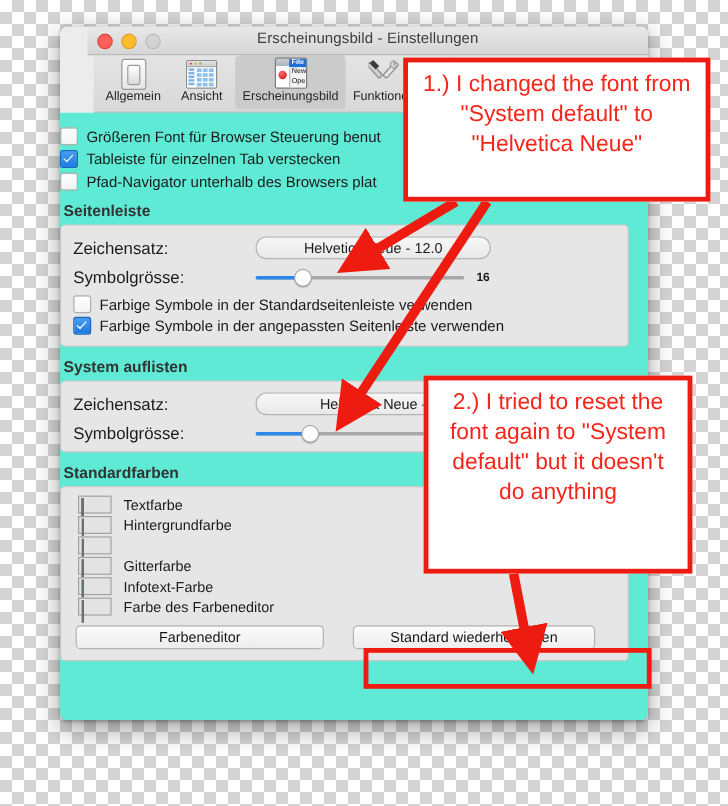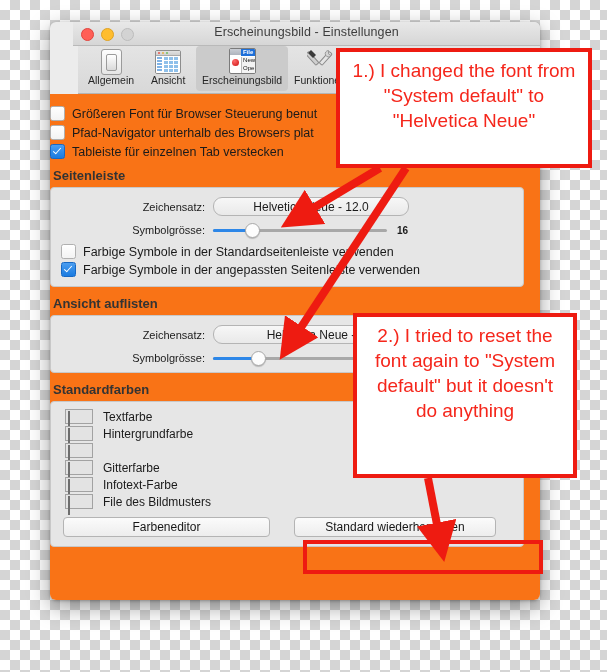--- a/index.html
+++ b/index.html
@@ -75,33 +75,33 @@
      font-size:6px;line-height:7px;text-align:center;font-weight:bold;}
   .ic-app .mrow{position:absolute;right:0;top:7px;width:14px;background:#f3f3f3;border-left:1px solid #bbb;
      font-size:6px;line-height:7.5px;color:#111;text-align:left;padding-left:1px;box-sizing:border-box;}
   .ic-app .dot{position:absolute;left:2px;top:10px;width:7px;height:7px;border-radius:50%;
      background:radial-gradient(circle at 35% 30%,#ff6b6b,#c11);}
   
   .ic-finder{width:24px;height:24px;border-radius:4px;overflow:hidden;display:flex;}
   .ic-finder .l{width:50%;background:linear-gradient(to bottom,#4aa3e8,#2b86d6);}
   .ic-finder .r{width:50%;background:linear-gradient(to bottom,#eaf4fc,#cfe6f8);}
   
-  #content{padding:12px 16px 0 0;height:508px;box-sizing:border-box;background:#f97316;}
+  #content{padding:12px 16px 0 0;height:508px;box-sizing:border-box;background:#5eead4;}
   .chk-row{display:flex;align-items:center;margin-bottom:4px;}
   .cbox{width:13px;height:13px;border-radius:2.5px;border:1px solid #b0b0b0;
     background:linear-gradient(to bottom,#fff,#f3f3f3);margin-right:7px;flex:none;position:relative;}
   .cbox.on{background:linear-gradient(to bottom,#4a9df0,#1a7be0);border-color:#1668c4;}
   .cbox.on:after{content:"";position:absolute;left:4px;top:1px;width:3px;height:7px;
     border:solid #fff;border-width:0 1.6px 1.6px 0;transform:rotate(42deg);}
   .chk-lbl{font-size:12.5px;color:#1b1b1b;white-space:nowrap;}
   .grp{margin-top:9px;}
   .grp-title{font-size:13px;font-weight:bold;color:#333;margin:0 0 4px 3px;}
   .grp-box{border:1px solid #c8c8c8;border-radius:4px;background:#e6e6e6;padding:9px 10px 9px 10px;}
   .field-row{display:flex;align-items:center;margin-bottom:7px;}
-  .field-lbl{font-size:11px;color:#1b1b1b;text-align:right;width:152px;flex:none;padding-right:8px;box-sizing:border-box;}
+  .field-lbl{font-size:14px;color:#1b1b1b;text-align:left;width:152px;flex:none;padding-right:8px;box-sizing:border-box;}
   .popbtn{
     height:19px;line-height:18px;border:1px solid #b4b4b4;border-radius:9px;
     background:linear-gradient(to bottom,#f7f7f7,#e9e9e9);font-size:12px;color:#1b1b1b;
     text-align:center;box-sizing:border-box;
   }
   .slider{position:relative;height:14px;display:flex;align-items:center;}
   .strack{height:3px;border-radius:2px;background:#a8a8a8;width:100%;}
   .sfill{position:absolute;left:0;height:3px;border-radius:2px;background:#2d87e8;}
   .sknob{position:absolute;width:13px;height:13px;border-radius:50%;background:#fdfdfd;
      border:1px solid #a9a9a9;box-shadow:0 1px 1px rgba(0,0,0,.2);}
@@ -225,26 +225,26 @@
     </div>
   </div>
 
   <div id="content">
 
     <div class="chk-row">
       <span class="cbox"></span>
       <span class="chk-lbl">Größeren Font für Browser Steuerung benut</span>
     </div>
     <div class="chk-row">
+      <span class="cbox on"></span>
+      <span class="chk-lbl">Tableiste für einzelnen Tab verstecken</span>
+    </div>
+    <div class="chk-row">
       <span class="cbox"></span>
       <span class="chk-lbl">Pfad-Navigator unterhalb des Browsers plat</span>
-    </div>
-    <div class="chk-row">
-      <span class="cbox on"></span>
-      <span class="chk-lbl">Tableiste für einzelnen Tab verstecken</span>
     </div>
 
     <div class="grp">
       <div class="grp-title">Seitenleiste</div>
       <div class="grp-box">
         <div class="field-row">
           <span class="field-lbl">Zeichensatz:</span>
           <span class="popbtn" style="width:196px;">Helvetica Neue - 12.0</span>
         </div>
         <div class="field-row">
@@ -261,21 +261,21 @@
           <span class="chk-lbl">Farbige Symbole in der Standardseitenleiste verwenden</span>
         </div>
         <div class="chk-row" style="margin-bottom:0;">
           <span class="cbox on"></span>
           <span class="chk-lbl">Farbige Symbole in der angepassten Seitenleiste verwenden</span>
         </div>
       </div>
     </div>
 
     <div class="grp">
-      <div class="grp-title">Ansicht auflisten</div>
+      <div class="grp-title">System auflisten</div>
       <div class="grp-box" style="padding-bottom:7px;">
         <div class="field-row">
           <span class="field-lbl">Zeichensatz:</span>
           <span class="popbtn" style="width:196px;">Helvetica Neue -</span>
         </div>
         <div class="field-row" style="margin-bottom:0;">
           <span class="field-lbl">Symbolgrösse:</span>
           <span class="slider" style="width:174px;">
             <span class="strack"></span>
             <span class="sfill" id="sfill2" style="width: 43.5px;"></span>
@@ -303,21 +303,21 @@
             <div class="col-row">
               <span class="swatch"><span class="swin" style="background: rgb(155, 155, 155);"></span></span>
               <span class="col-lbl">Gitterfarbe</span>
             </div>
             <div class="col-row">
               <span class="swatch"><span class="swin" style="background: rgb(104, 183, 236);"></span></span>
               <span class="col-lbl">Infotext-Farbe</span>
             </div>
             <div class="col-row">
               <span class="swatch"><span class="swin" style="background: linear-gradient(to right bottom, rgb(255, 255, 255) 0px, rgb(255, 255, 255) 48%, rgb(29, 29, 29) 48%, rgb(29, 29, 29) 100%);"></span></span>
-              <span class="col-lbl">File des Bildmusters</span>
+              <span class="col-lbl">Farbe des Farbeneditor</span>
             </div>
           </div>
         <div class="btn-row">
           <span class="wbtn" style="width:207px;margin-left:8px;">Farbeneditor</span>
           <span class="wbtn" style="width:202px;margin-left:24px;">Standard wiederherstellen</span>
         </div>
       </div>
     </div>
 
   </div>

